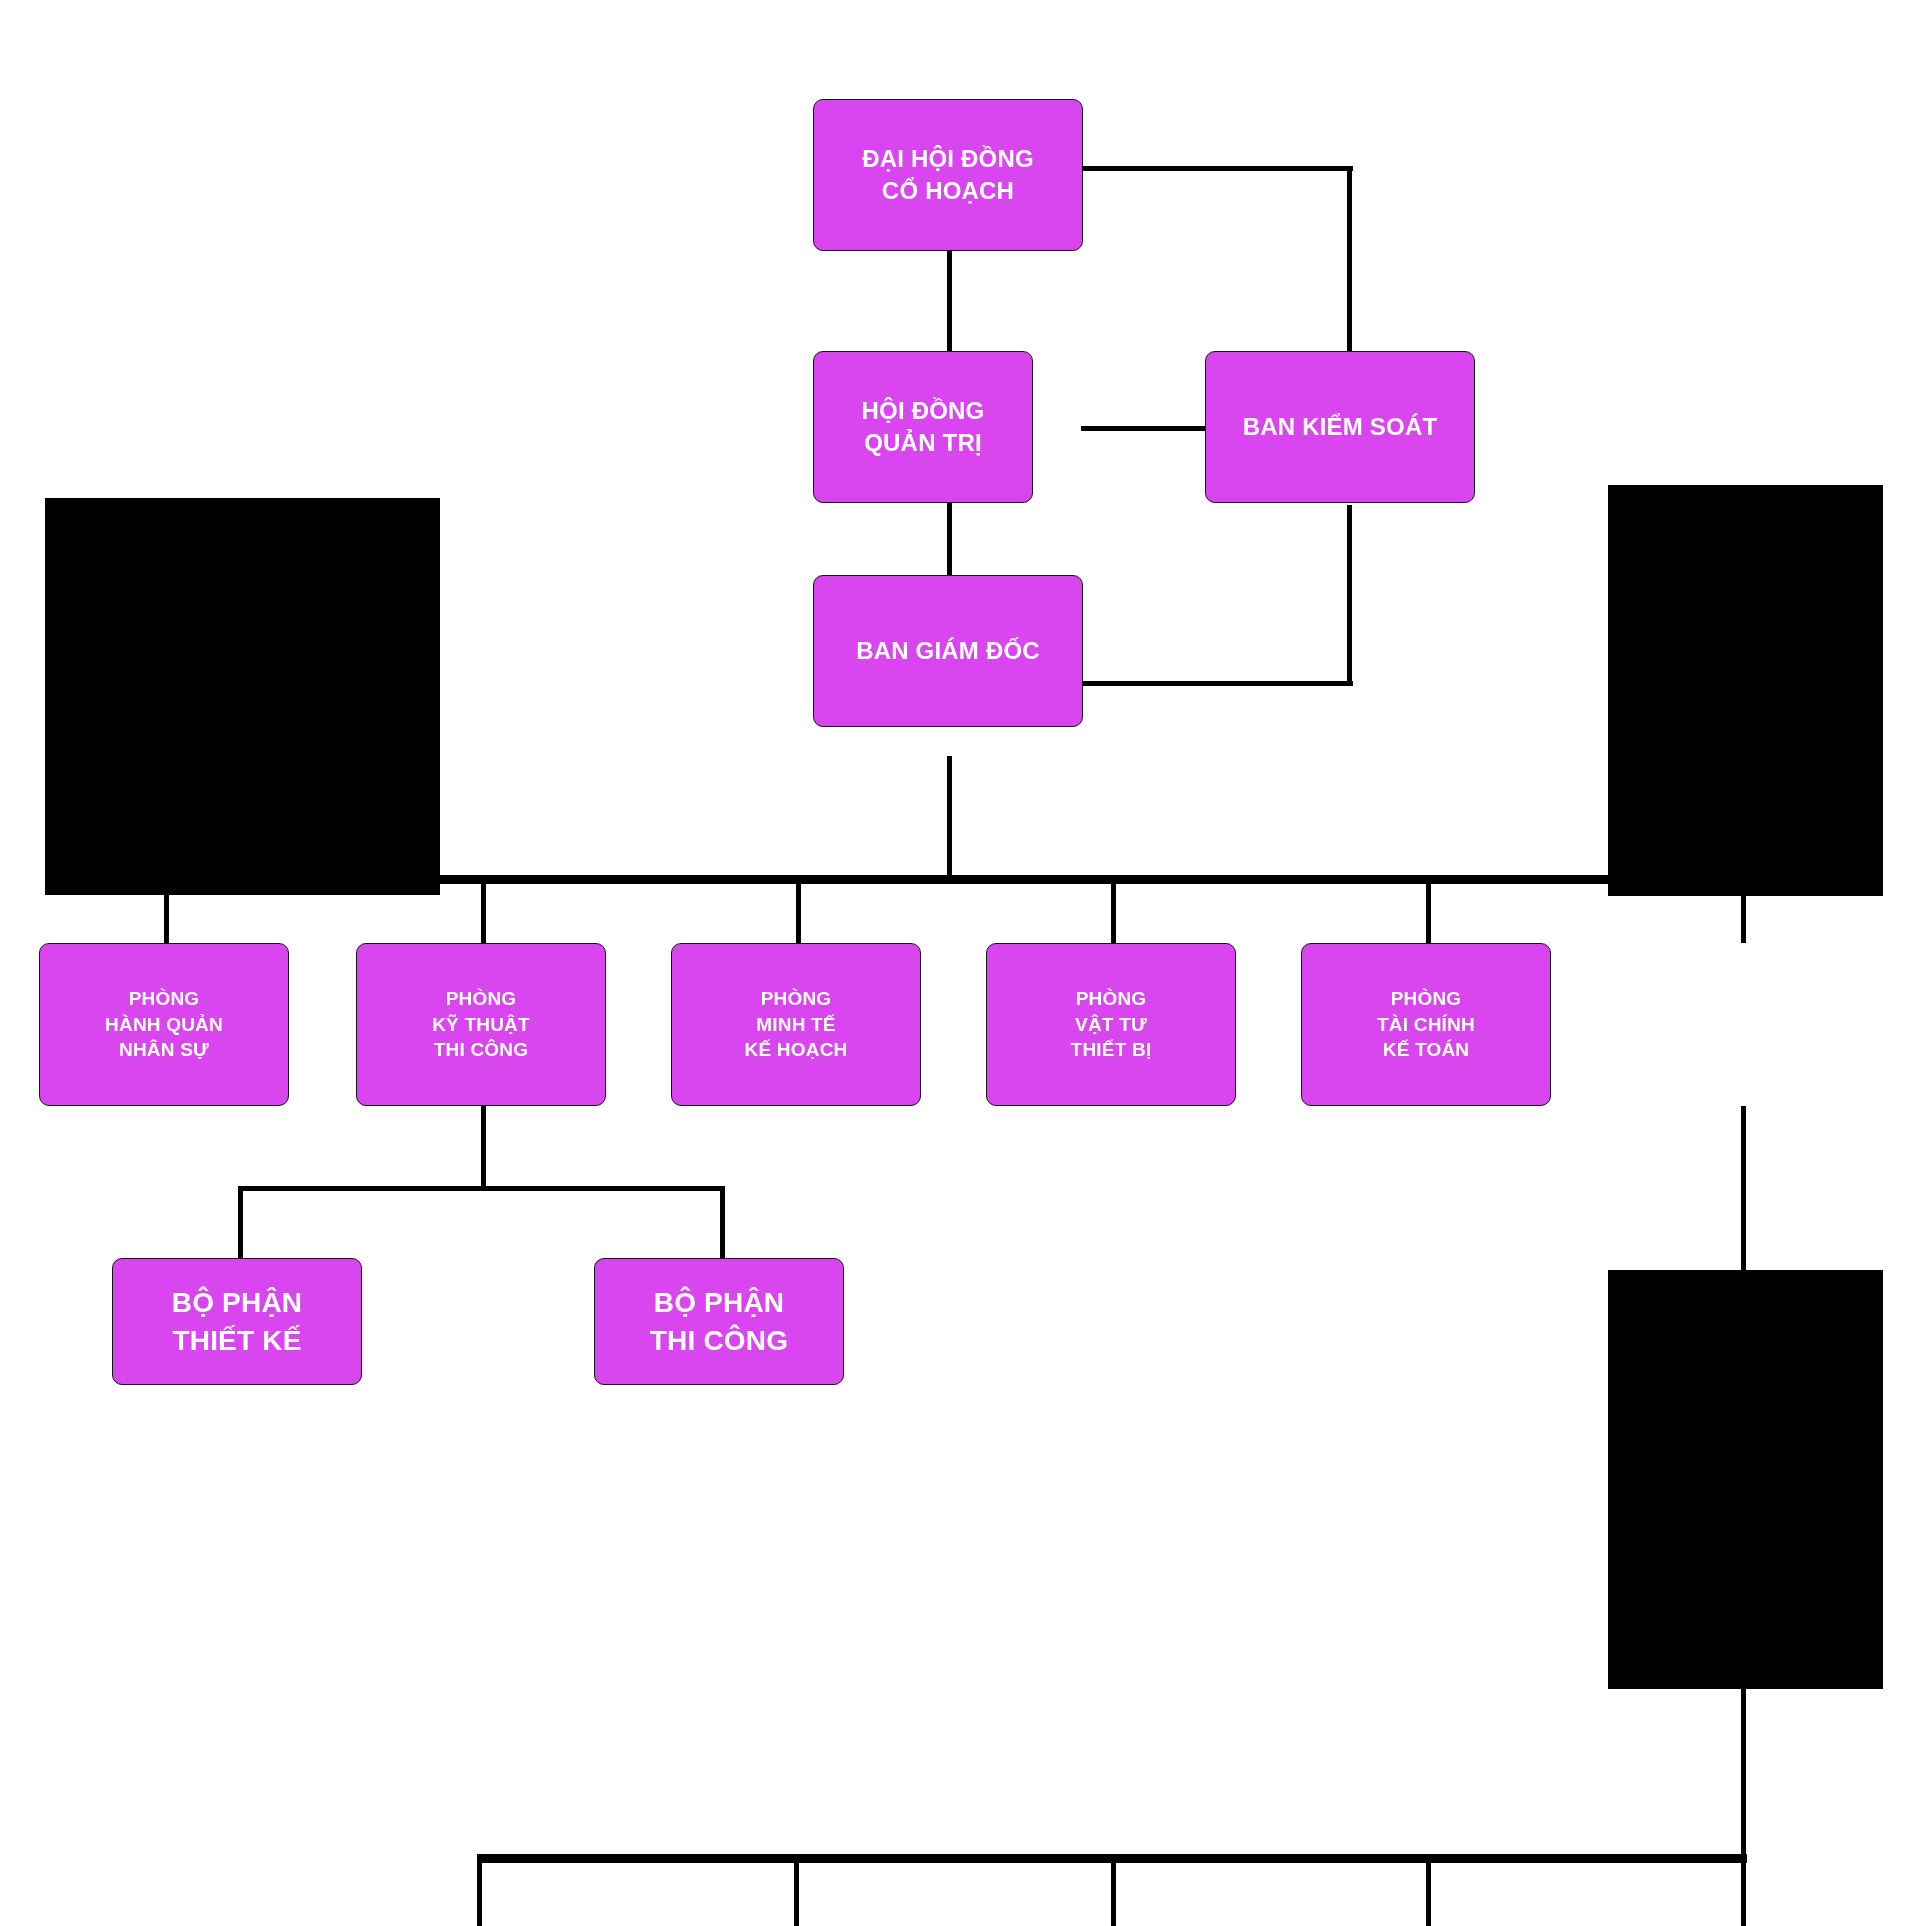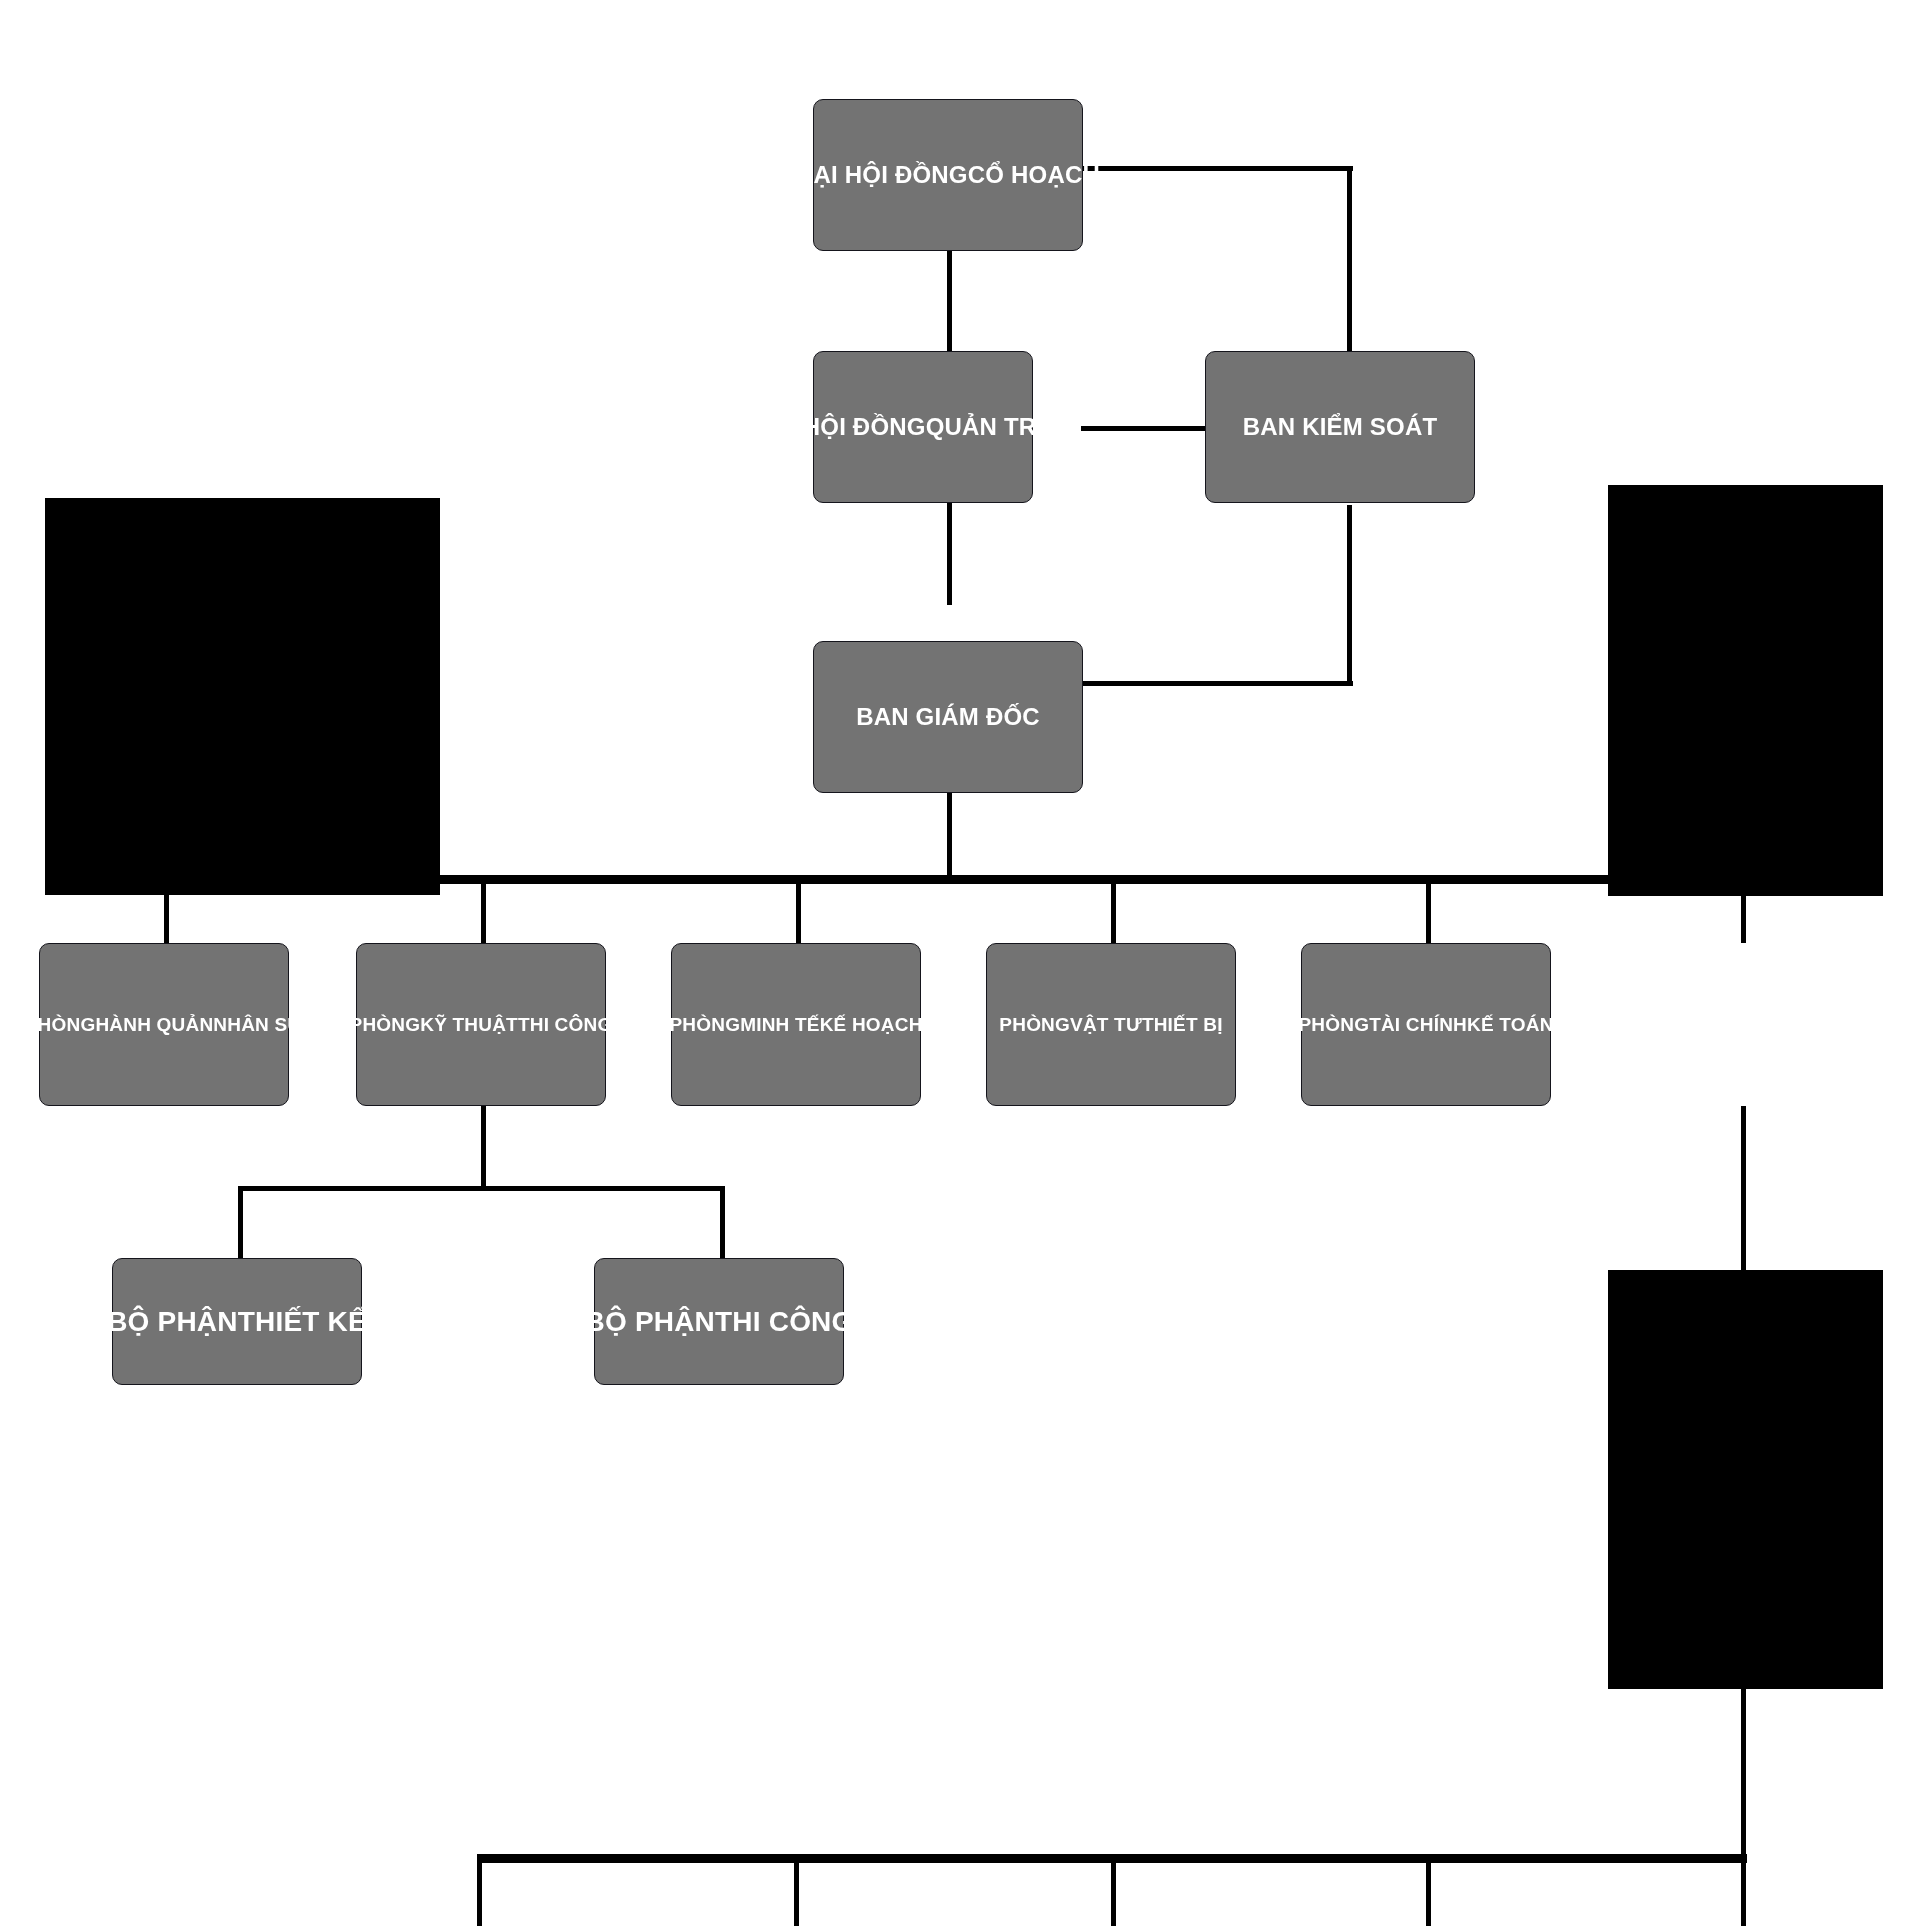--- a/index.html
+++ b/index.html
@@ -29,26 +29,26 @@
   
   .redaction {
     position: absolute;
     background: #000000;
   }
 
   
   .node {
     position: absolute;
     box-sizing: border-box;
-    background: #737373;
+    background: #d946ef;
     border: 1.2px solid #15151c;
     border-radius: 10px;
     color: #ffffff;
     display: flex;
-    flex-direction: row;
+    flex-direction: column;
     align-items: center;
     justify-content: center;
     text-align: center;
     font-weight: bold;
     letter-spacing: 0.2px;
     line-height: 1.34;
     padding: 2.3px 3.9px;
     z-index: 3;
   }
   .node .ln { display: block; white-space: nowrap; }
@@ -111,21 +111,21 @@
 
   <div class="node size-mid" style="left:813px; top:351px; width:220px; height:152px;">
     <span class="ln">HỘI ĐỒNG</span>
     <span class="ln">QUẢN TRỊ</span>
   </div>
 
   <div class="node size-mid" style="left:1205px; top:351px; width:270px; height:152px;">
     <span class="ln">BAN KIỂM SOÁT</span>
   </div>
 
-  <div class="node size-mid" style="left:813px; top:641px; width:270px; height:152px;">
+  <div class="node size-mid" style="left:813px; top:575px; width:270px; height:152px;">
     <span class="ln">BAN GIÁM ĐỐC</span>
   </div>
 
   <div class="node size-dept" style="left:39px; top:943px; width:250px; height:163px;">
     <span class="ln">PHÒNG</span>
     <span class="ln">HÀNH QUẢN</span>
     <span class="ln">NHÂN SỰ</span>
   </div>
 
   <div class="node size-dept" style="left:356px; top:943px; width:250px; height:163px;">

